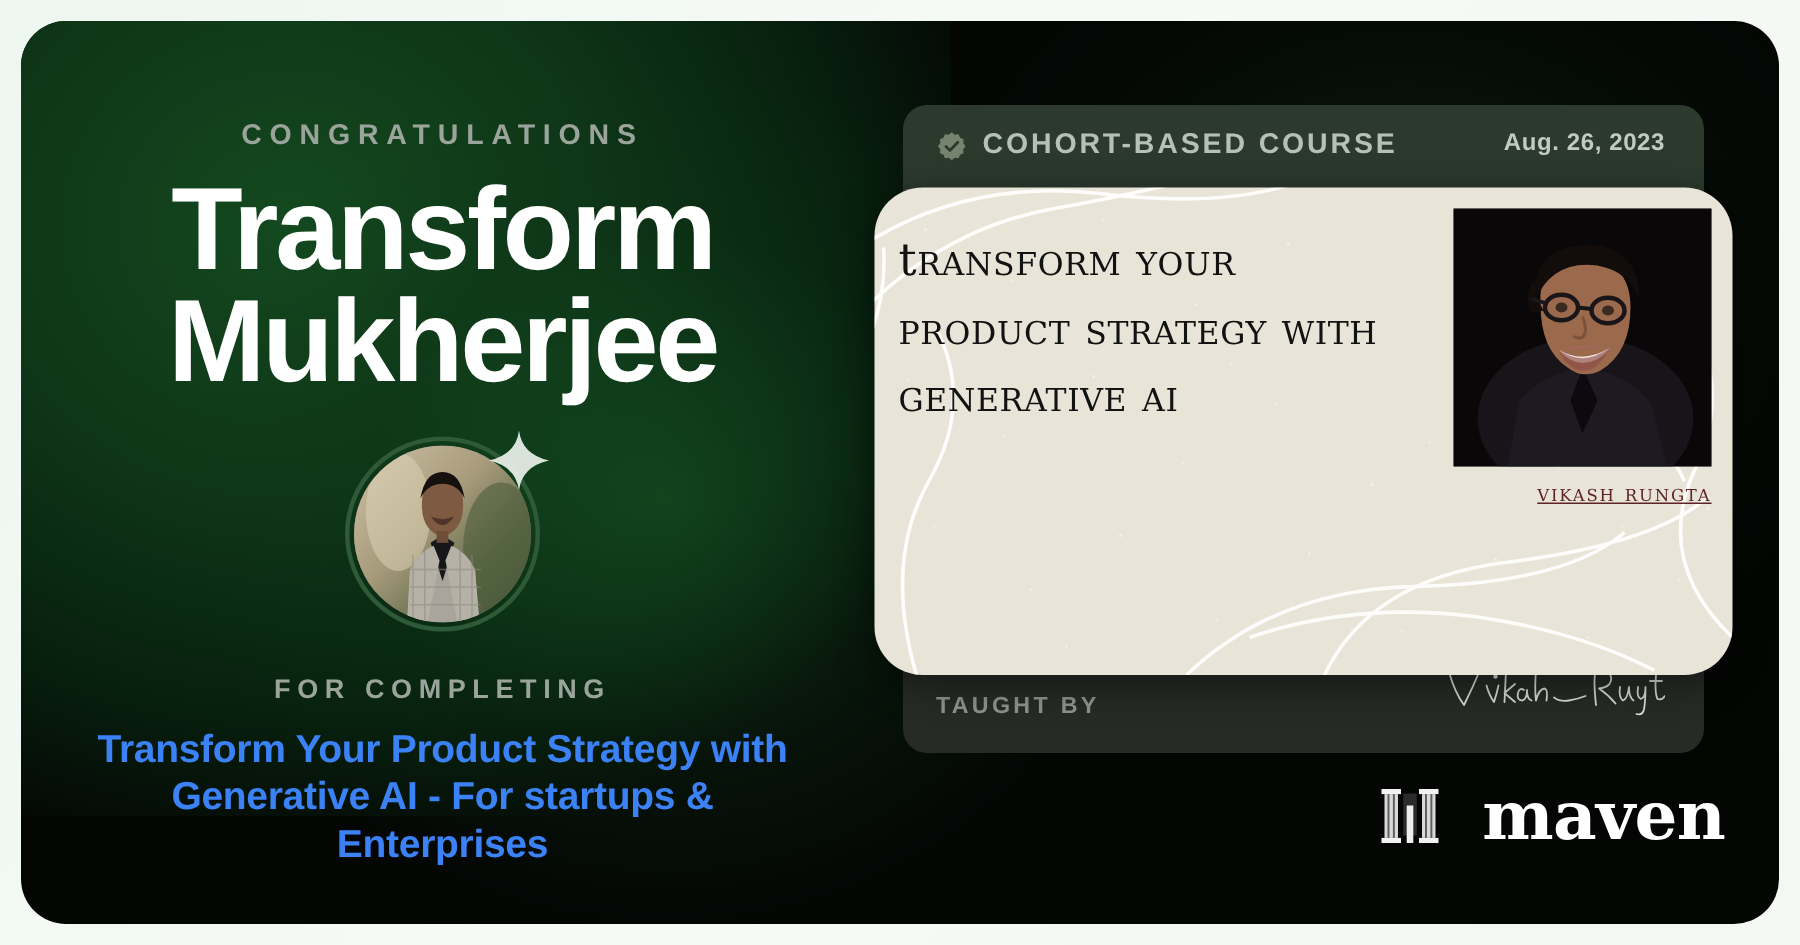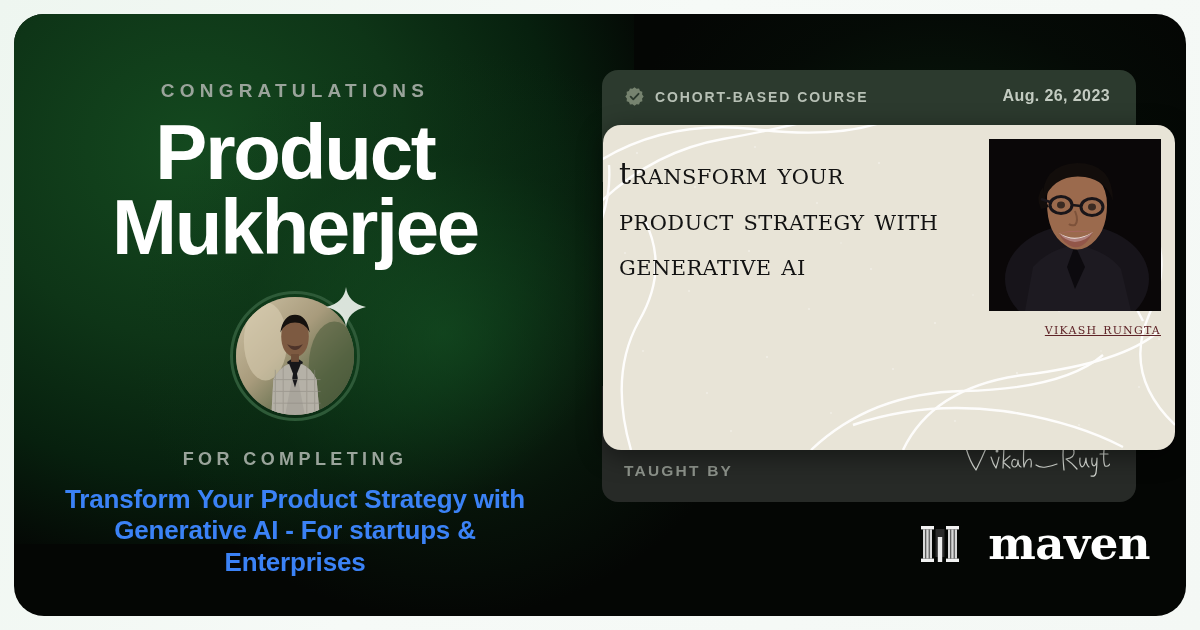--- a/index.html
+++ b/index.html
@@ -108,21 +108,21 @@
     position:absolute; left:0; top:0;
     width:534px; height:112px;
     background:#2c3a2e;
     border-radius:16px 16px 0 0;
     display:flex; align-items:flex-start; justify-content:space-between;
     padding:16px 26px 0 22px;
   }
   .cc-badge-row { display:flex; align-items:center; gap:10px; }
   .verified-icon { width:21px; height:21px; display:block; }
   .cc-kicker {
-    font-size:14px; font-weight:700; letter-spacing:1.9px;
+    font-size:19px; font-weight:700; letter-spacing:1.9px;
     color:#b7c0b5; text-transform:uppercase;
   }
   .cc-date {
     font-size:16px; font-weight:700; letter-spacing:.4px;
     color:#c3cbc1; padding-top:1px;
   }
 
   .cc-footer {
     position:absolute; left:0; bottom:0;
     width:534px; height:116px;
@@ -135,24 +135,23 @@
     font-size:15.5px; font-weight:700; letter-spacing:2.2px;
     color:#8e948c; text-transform:uppercase;text-align:center;
   }
   .signature { width:150px; height:40px; display:block; }
 
   
   .cc-hero {
     position:absolute; left:-19px; top:55px;
     width:572px; height:325px;
     background:#e8e4d7;
-    border-radius:18px;
+    border-radius:32px;
     overflow:hidden;
     box-shadow:0 6px 26px rgba(0,0,0,.45);
-    margin-left:20px;
   }
   .cc-hero .lines { position:absolute; inset:0; width:100%; height:100%; }
   .cc-hero .speck { position:absolute; inset:0; width:100%; height:100%; opacity:.55; }
 
   .cc-title {
     position:absolute; left:16px; top:26px;
     width:345px;
     font-family:"DejaVu Serif", serif;
     font-size:30px; font-weight:400; line-height:1.52;
     color:#121212;
@@ -202,21 +201,21 @@
 
     <div class="glow-a"></div>
     <div class="glow-b"></div>
     <div class="glow-c"></div>
 
     <div class="left">
 
       <div class="congrats">CONGRATULATIONS</div>
 
       <div class="recipient">
-        <span>Product</span>
+        <span>Transform</span>
         <span>Mukherjee</span>
       </div>
 
       <div class="avatar-wrap">
         <div class="avatar-ring"></div>
         <div class="avatar-photo">
           <svg viewBox="0 0 120 120" preserveAspectRatio="xMidYMid slice" aria-hidden="true">
             <defs>
               <linearGradient id="bgBlur" x1="0" y1="0" x2="1" y2="1">
                 <stop offset="0%" stop-color="#cfc3a6"></stop>

